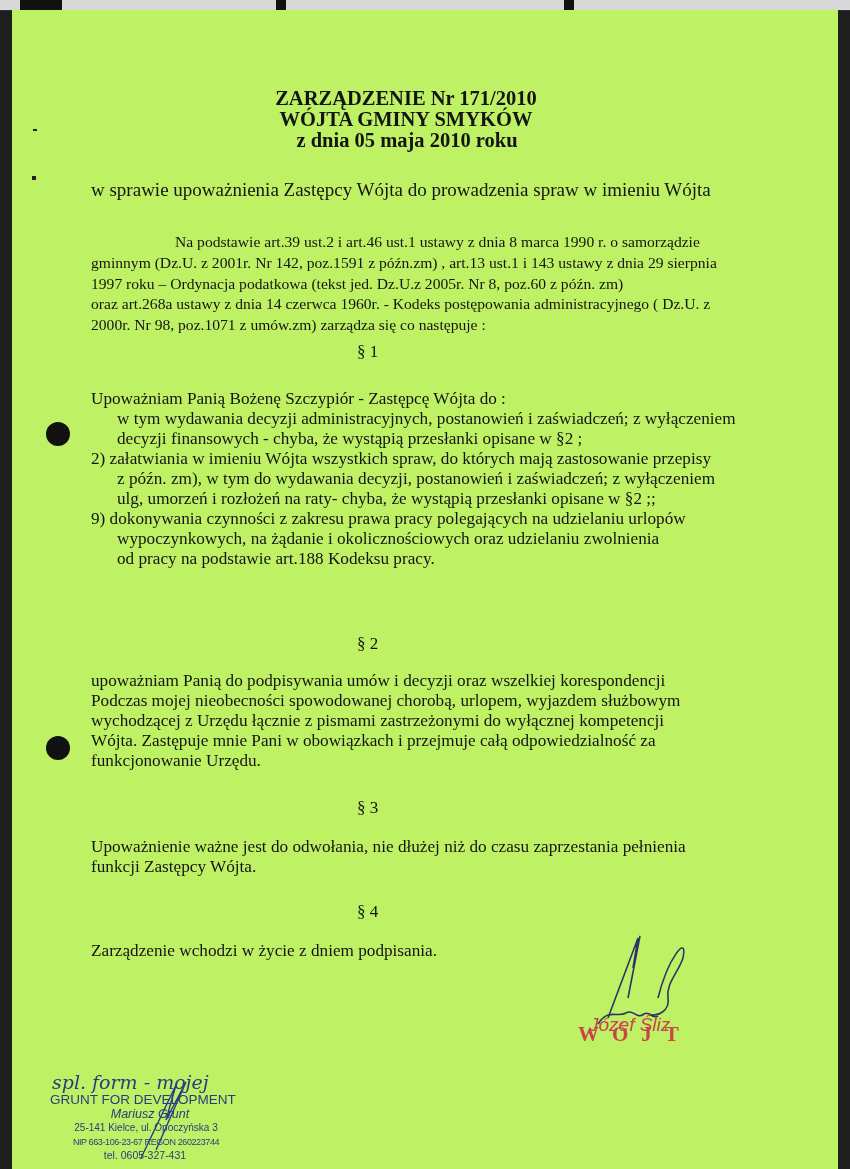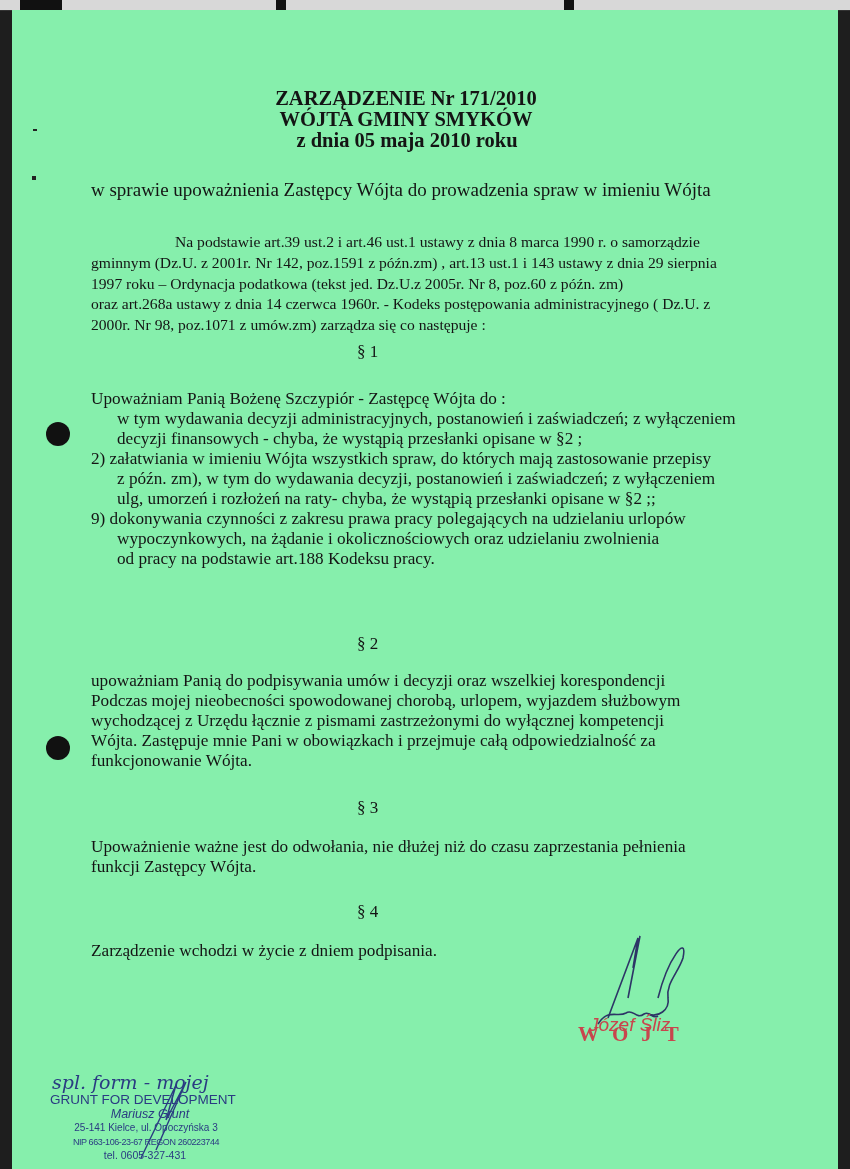--- a/index.html
+++ b/index.html
@@ -8,21 +8,21 @@
     background:#1e1e1e;
     font-family:"Liberation Serif", "DejaVu Serif", serif;
   }
   .scanner-top {
     position:absolute; left:0; top:0; width:850px; height:10px;
     background:#d8d8d8; border-bottom:1px solid #333;
   }
   .clip { position:absolute; top:0; height:10px; background:#111; }
   .page {
     position:absolute; left:12px; top:10px; width:826px; height:1159px;
-    background:#86efac;
+    background:#bef264;
     color:#141414;
   }
   .header { position:absolute; left:0; width:826px; top:78px; text-align:center; }
   .header div { font-weight:bold; font-size:20.5px; line-height:21px; }
   .header .l1 { margin-left:-38px; }
   .header .l2 { margin-left:-38px; }
   .header .l3 { margin-left:-36px; }
   .txt { position:absolute; font-size:17.2px; line-height:20px; white-space:nowrap;font-family:Liberation Serif, serif; }
   .subject { left:79px; top:170px; font-size:19px; }
   .basis { left:79px; top:222px; font-size:15.6px; line-height:20.8px; }
@@ -105,21 +105,21 @@
       <div class="hang">od pracy na podstawie art.188 Kodeksu pracy.</div>
     </div>
   </div>
 
   <div class="txt para-sign" style="left:345px;top:624px;">§ 2</div>
   <div class="txt sec" style="top:661px;">
     <div>upoważniam Panią do podpisywania umów i decyzji oraz wszelkiej korespondencji</div>
     <div>Podczas mojej nieobecności spowodowanej chorobą, urlopem, wyjazdem służbowym</div>
     <div>wychodzącej z Urzędu łącznie z pismami zastrzeżonymi do  wyłącznej kompetencji</div>
     <div>Wójta. Zastępuje mnie Pani  w obowiązkach i przejmuje całą odpowiedzialność za</div>
-    <div>funkcjonowanie Wójta.</div>
+    <div>funkcjonowanie Urzędu.</div>
   </div>
 
   <div class="txt para-sign" style="left:345px;top:788px;">§ 3</div>
   <div class="txt sec" style="top:827px;">
     <div>Upoważnienie ważne jest do odwołania, nie dłużej niż do czasu zaprzestania pełnienia</div>
     <div>funkcji Zastępcy Wójta.</div>
   </div>
 
   <div class="txt para-sign" style="left:345px;top:892px;">§ 4</div>
   <div class="txt sec" style="top:931px;">

